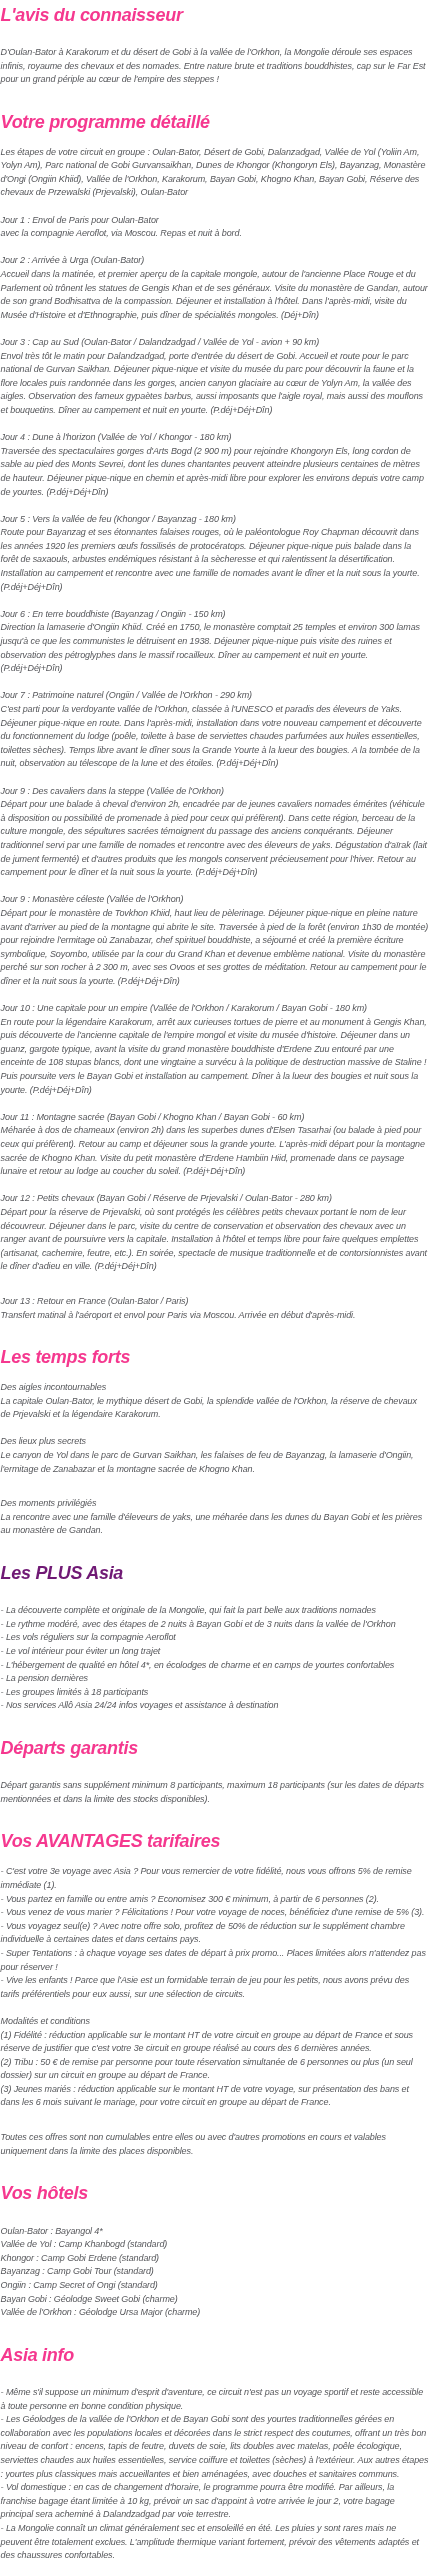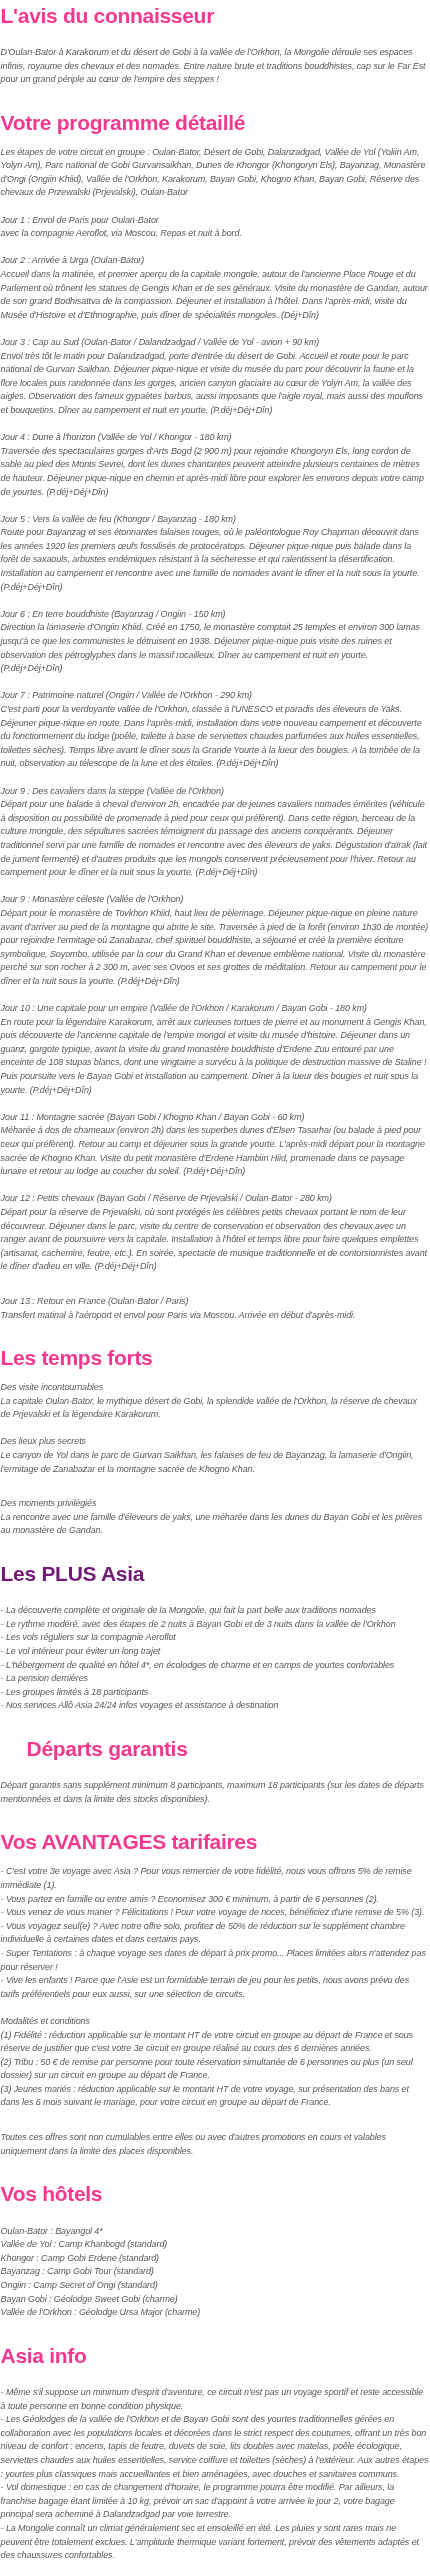--- a/index.html
+++ b/index.html
@@ -10,22 +10,23 @@
   .content {
     width: 430px;
     box-sizing: border-box;
     padding: 2.3px 1.1px 23px 0.6px;
     font-family: "Liberation Sans", sans-serif;
     color: #56575b;
   }
   section { margin: 0; }
   h2.section-heading {
     color: #f5388f;
+    font-style: italic;
     font-weight: 700;
-    font-size: 21px;
+    font-size: 18px;
     line-height: 19.3px;
     letter-spacing: -0.3px;
     margin: 26px 0 13.6px 0;
   }
   section:first-of-type h2.section-heading { margin-top: 3.4px; }
   p.text-block {
     font-style: italic;
     font-size: 9px;
     line-height: 13.6px;
     margin: 0 0 13.6px 0;
@@ -98,21 +99,21 @@
         <span class="line">Départ pour la réserve de Prjevalski, où sont protégés les célèbres petits chevaux portant le nom de leur découvreur. Déjeuner dans le parc, visite du centre de conservation et observation des chevaux avec un ranger avant de poursuivre vers la capitale. Installation à l'hôtel et temps libre pour faire quelques emplettes (artisanat, cachemire, feutre, etc.). En soirée, spectacle de musique traditionnelle et de contorsionnistes avant le dîner d'adieu en ville. (P.déj+Déj+Dîn)</span>
       </p>
       <p class="text-block">
         <span class="line">Jour 13 : Retour en France (Oulan-Bator / Paris)</span>
         <span class="line">Transfert matinal à l'aéroport et envol pour Paris via Moscou. Arrivée en début d'après-midi.</span>
       </p>
     </section>
     <section>
       <h2 class="section-heading" style="color: rgb(245, 56, 143);">Les temps forts</h2>
       <p class="text-block">
-        <span class="line">Des visite incontournables</span>
+        <span class="line">Des aigles incontournables</span>
         <span class="line">La capitale Oulan-Bator, le mythique désert de Gobi, la splendide vallée de l'Orkhon, la réserve de chevaux de Prjevalski et la légendaire Karakorum.</span>
       </p>
       <p class="text-block">
         <span class="line">Des lieux plus secrets</span>
         <span class="line">Le canyon de Yol dans le parc de Gurvan Saikhan, les falaises de feu de Bayanzag, la lamaserie d'Ongiin, l'ermitage de Zanabazar et la montagne sacrée de Khogno Khan.</span>
       </p>
       <p class="text-block">
         <span class="line">Des moments privilégiés</span>
         <span class="line">La rencontre avec une famille d'éleveurs de yaks, une méharée dans les dunes du Bayan Gobi et les prières au monastère de Gandan.</span>
       </p>
@@ -124,21 +125,21 @@
         <span class="line">- Le rythme modéré, avec des étapes de 2 nuits à Bayan Gobi et de 3 nuits dans la vallée de l'Orkhon</span>
         <span class="line">- Les vols réguliers sur la compagnie Aeroflot</span>
         <span class="line">- Le vol intérieur pour éviter un long trajet</span>
         <span class="line">- L'hébergement de qualité en hôtel 4*, en écolodges de charme et en camps de yourtes confortables</span>
         <span class="line">- La pension dernières</span>
         <span class="line">- Les groupes limités à 18 participants</span>
         <span class="line">- Nos services Allô Asia 24/24 infos voyages et assistance à destination</span>
       </p>
     </section>
     <section>
-      <h2 class="section-heading" style="color: rgb(245, 56, 143); padding-left: 26px;">Départs garantis</h2>
+      <h2 class="section-heading" style="color: rgb(245, 56, 143);">Départs garantis</h2>
       <p class="text-block">
         <span class="line">Départ garantis sans supplément minimum 8 participants, maximum 18 participants (sur les dates de départs mentionnées et dans la limite des stocks disponibles).</span>
       </p>
     </section>
     <section>
       <h2 class="section-heading" style="color: rgb(245, 56, 143);">Vos AVANTAGES tarifaires</h2>
       <p class="text-block">
         <span class="line">- C'est votre 3e voyage avec Asia ? Pour vous remercier de votre fidélité, nous vous offrons 5% de remise immédiate (1).</span>
         <span class="line">- Vous partez en famille ou entre amis ? Economisez 300 € minimum, à partir de 6 personnes (2).</span>
         <span class="line">- Vous venez de vous marier ? Félicitations ! Pour votre voyage de noces, bénéficiez d'une remise de 5% (3).</span>

